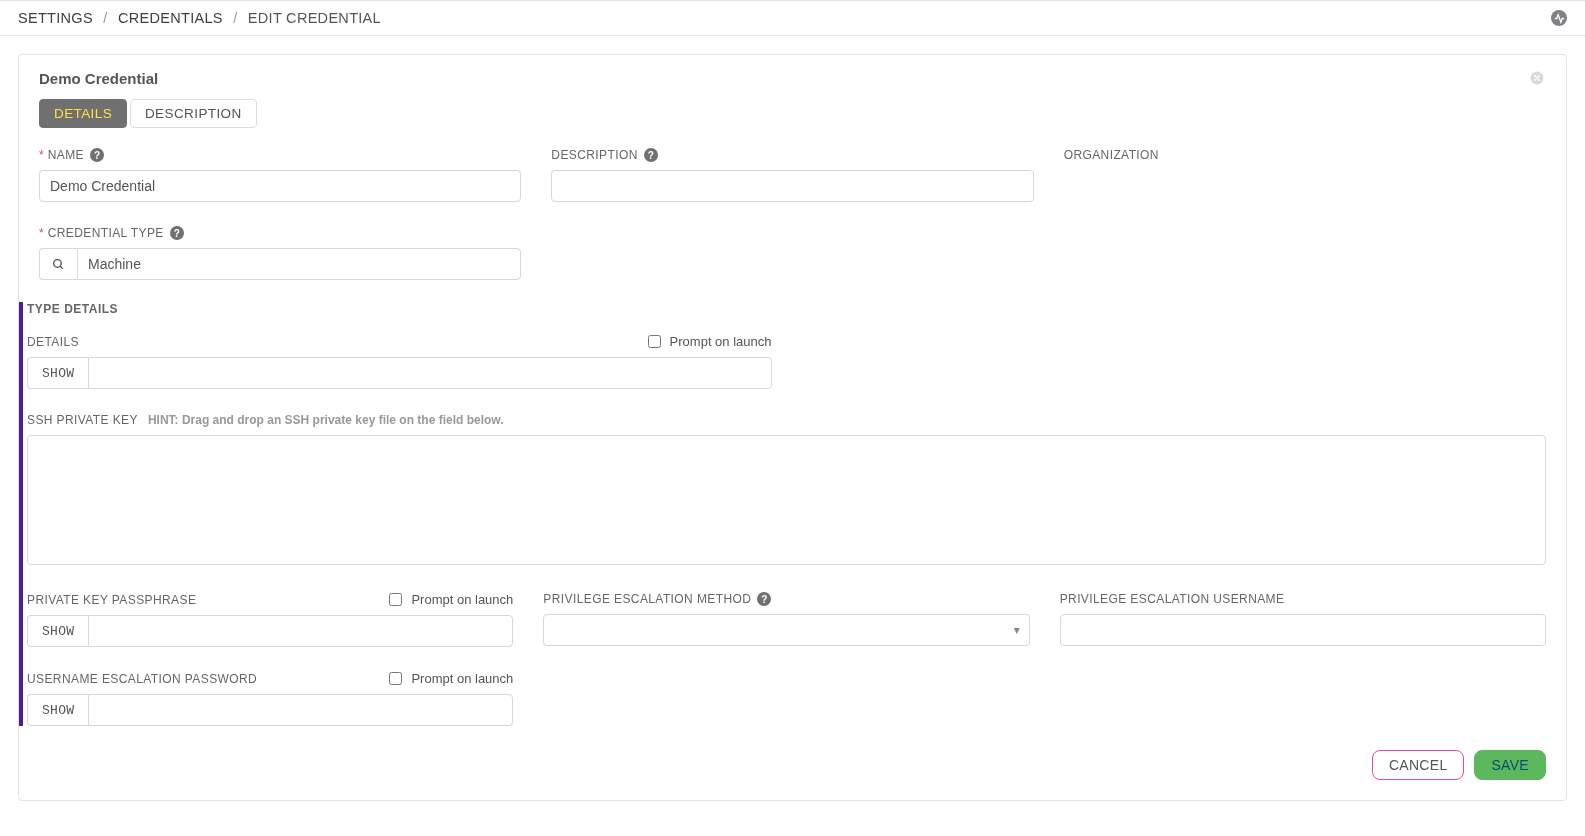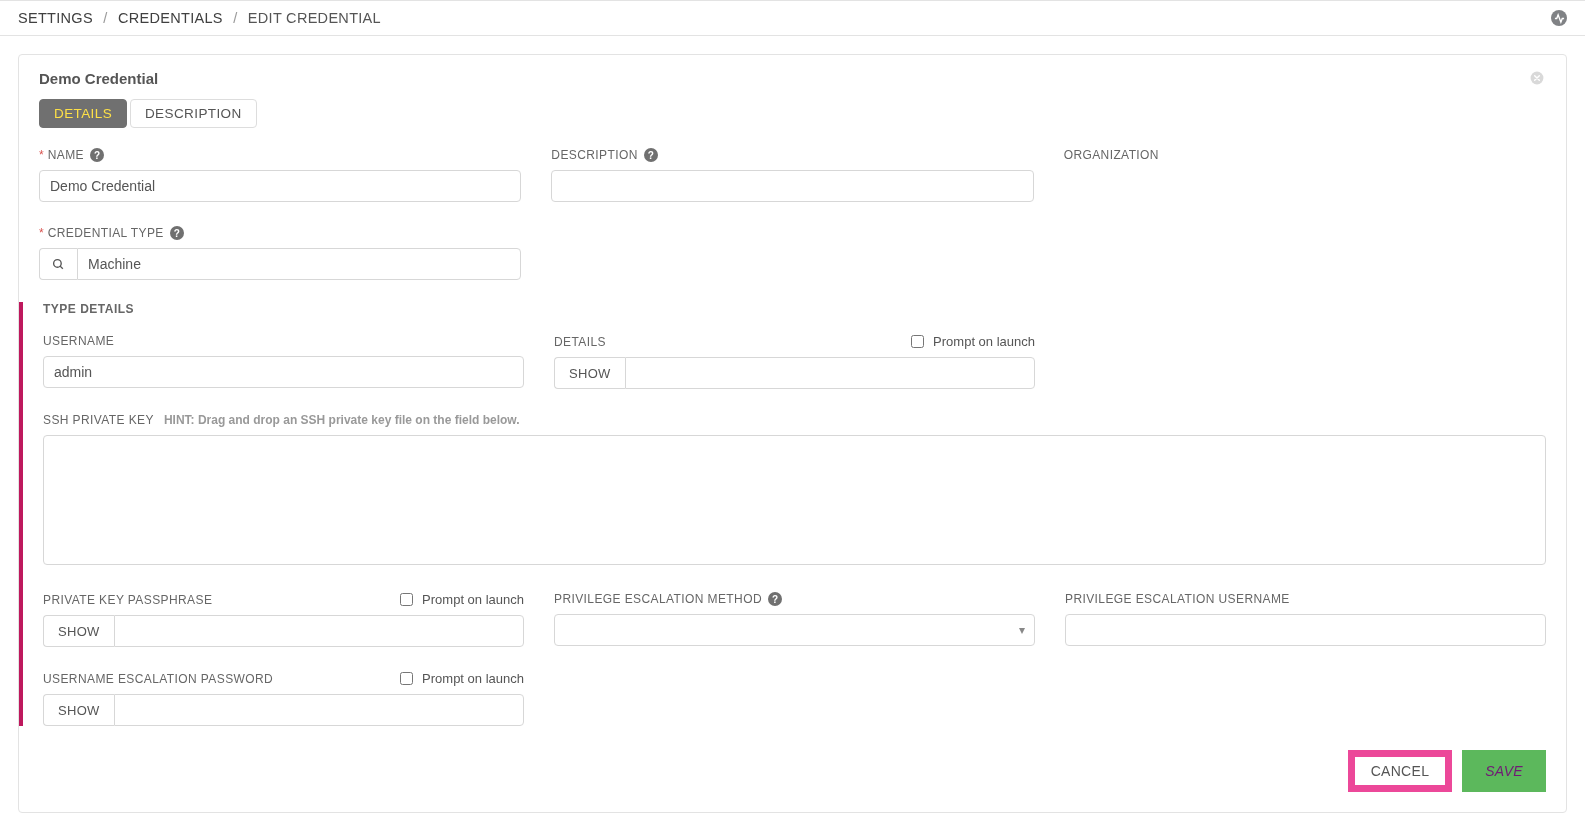--- a/index.html
+++ b/index.html
@@ -94,39 +94,39 @@
     color:#555;
     cursor:pointer;
   }
   .input-group input { border-radius:0 4px 4px 0; flex:1;}
   .show-btn {
     border:1px solid #d7d7d7;
     border-right:none;
     border-radius:4px 0 0 4px;
     padding:0 14px; height:32px;
     display:flex;align-items:center;justify-content:center;
-    font-size:13px;color:#555;cursor:pointer;letter-spacing:0.3px;
+    font-size:13px;color:#555;cursor:pointer;letter-spacing:0.3px;font-family:Liberation Mono, monospace;
   }
   .show-group { display:flex; }
   .show-group input { border-radius:0 4px 4px 0; flex:1;}
   .type-details-side {
-    border-left: 4px solid #be185d;
+    border-left: 4px solid #4c1d95;
     margin-left: -20px;
-    padding-left: 20px;
+    padding-left: 4px;
   }
   .section-head { font-size:12px; font-weight:600; letter-spacing:0.5px; color:#666; margin:8px 0 16px 0;}
   textarea { resize:none; height:130px; width:100%;}
   .hint { font-size:12px; color:#999; margin-left:10px;font-weight:bold;}
   .select-wrap { position:relative; }
   .select-wrap select { width:100%; height:32px; appearance:none; -webkit-appearance:none; padding-right:30px;}
   .select-caret { position:absolute; right:10px; top:50%; transform:translateY(-50%); pointer-events:none; color:#888; font-size:12px;}
   .footer-btns { display:flex; justify-content:flex-end; gap:10px; margin-top:24px;}
-  .btn { border:7px solid #ec4899; border-radius:0; padding:6px 16px; font-size:14px; cursor:pointer; letter-spacing:0.3px;}
+  .btn { border:1px solid #ec4899; border-radius:8px; padding:6px 16px; font-size:14px; cursor:pointer; letter-spacing:0.3px;}
   .btn-default { background:#fff; color:#555;}
-  .btn-success { background:#5cb85c; border-color:#5cb85c; color:#701a75;font-style:italic;}
+  .btn-success { background:#5cb85c; border-color:#5cb85c; color:#0c4a6e;}
   input::placeholder { color:#888; letter-spacing:0.5px;}
   .search-icon svg { width:13px;height:13px; }
 </style>
 </head>
 <body>
 
 <div class="top-border">
   <div class="breadcrumb">
     <span class="link">SETTINGS</span>
     <span class="sep">/</span>
@@ -198,26 +198,20 @@
       </div>
     </div>
   </div>
 
   <div class="type-details-side">
     <div class="section-head">TYPE DETAILS</div>
 
     <div class="form-row">
       <div class="form-group">
         <div class="label-row">
-          <span class="label-text">USERNAME</span>
-        </div>
-        <input type="text" value="admin" style="">
-      </div>
-      <div class="form-group">
-        <div class="label-row">
           <span class="label-text">DETAILS</span>
           <span class="right-check">
             <input type="checkbox" style="">
             <span>Prompt on launch</span>
           </span>
         </div>
         <div class="show-group">
           <span class="show-btn">SHOW</span>
           <input type="text" value="" style="">
         </div>

